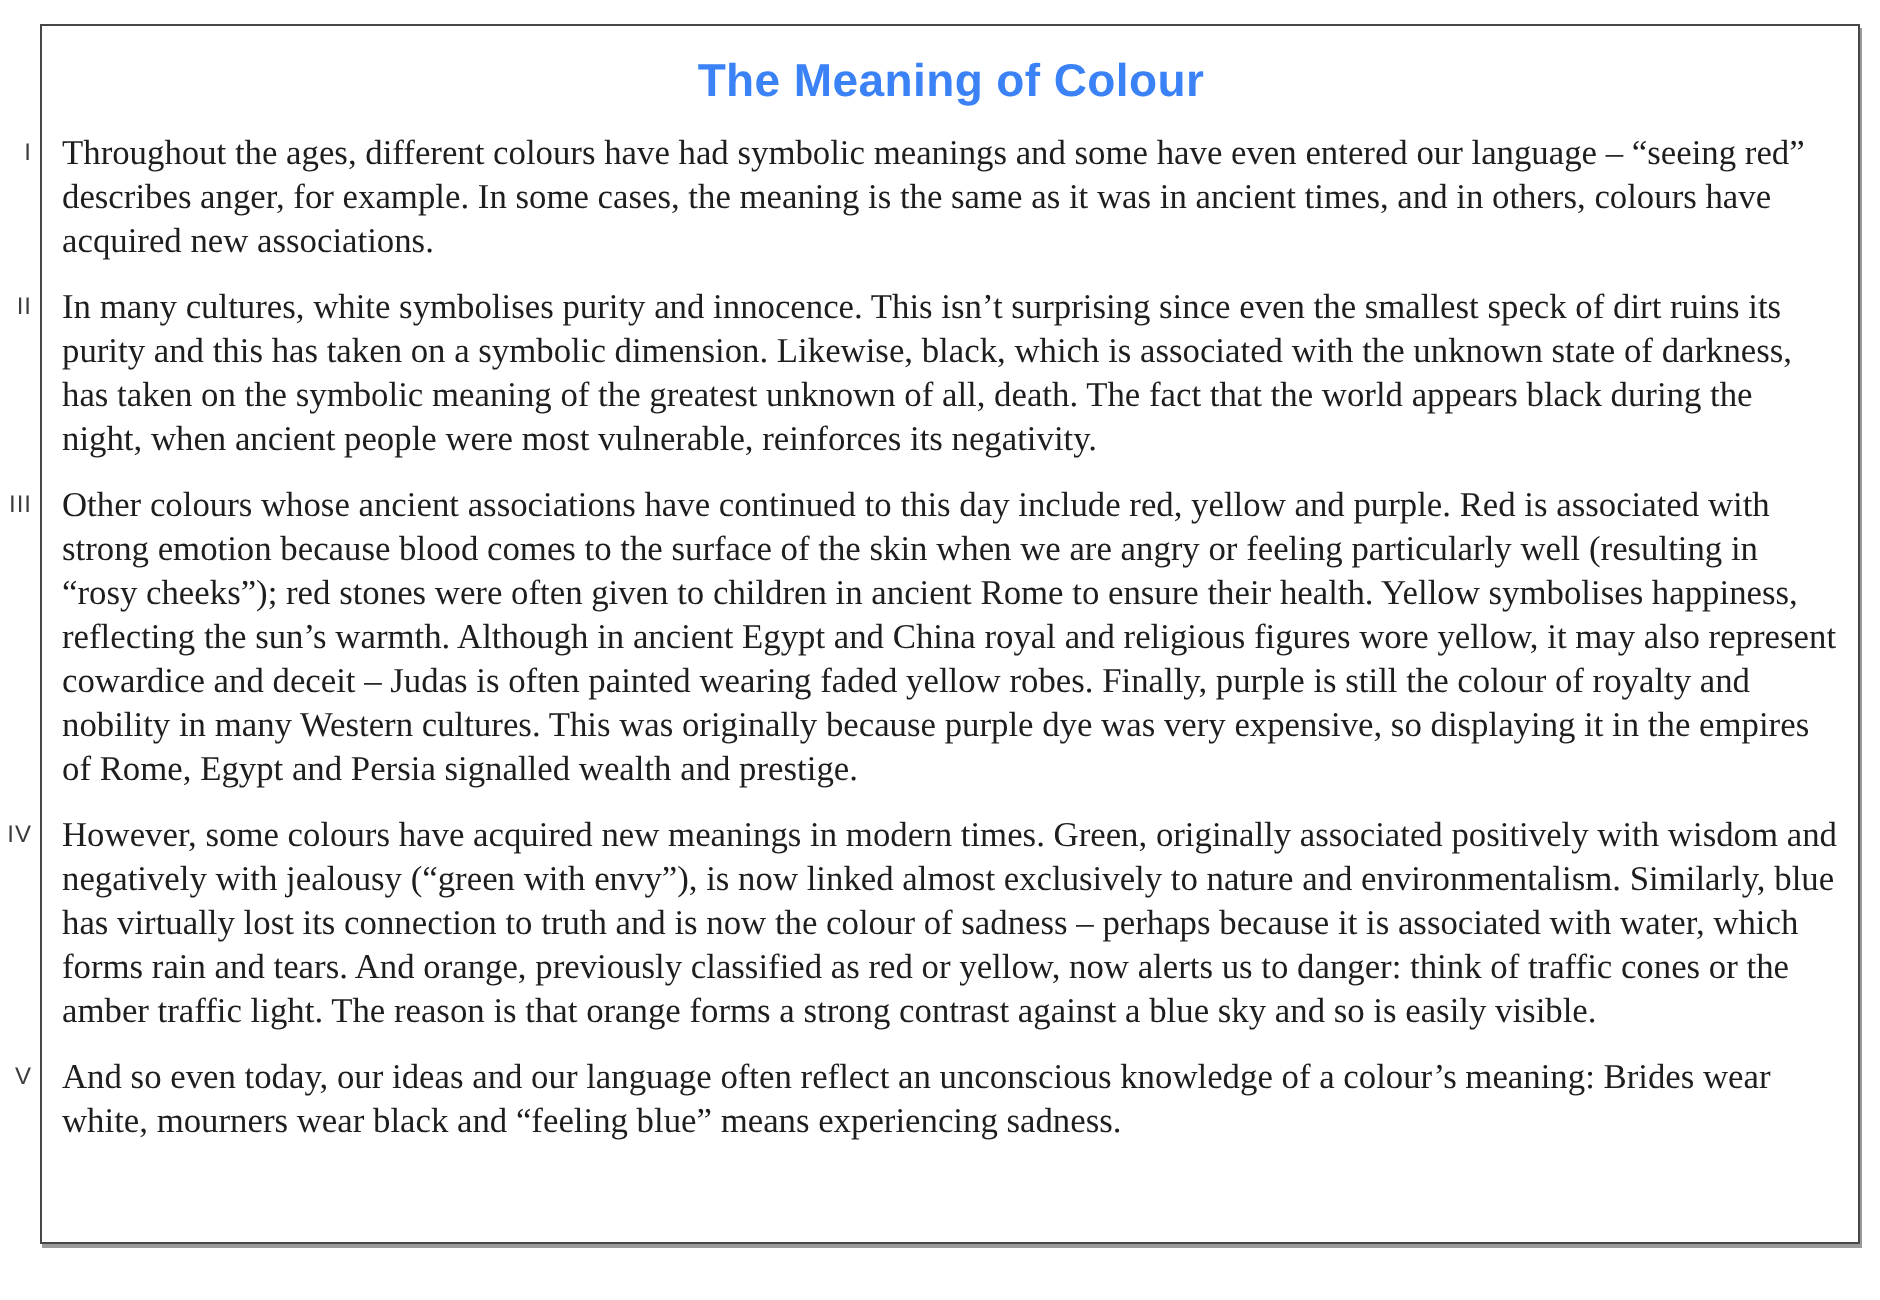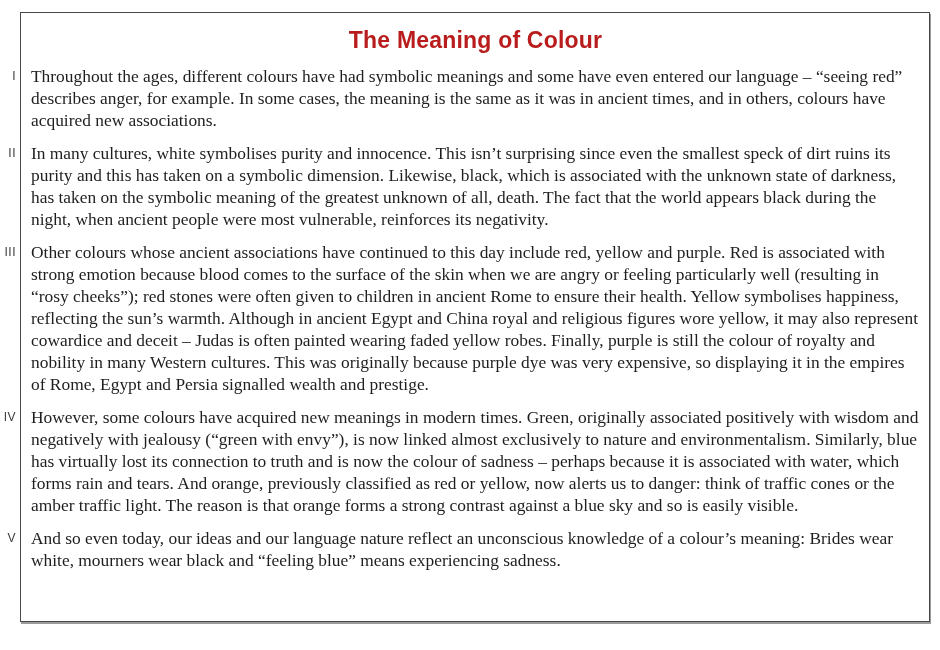--- a/index.html
+++ b/index.html
@@ -30,21 +30,21 @@
     padding: 13px 9px 0 10px;
   }
   .doc-title {
     margin: 0 0 11px 0;
     text-align: center;
     font-family: "Liberation Sans", sans-serif;
     font-weight: bold;
     font-size: 23px;
     line-height: 28px;
     letter-spacing: 0.2px;
-    color: #b91c1c;
+    color: #3b82f6;
   }
   .para {
     position: relative;
     margin: 0 0 11px 0;
     font-size: 17.4px;
     line-height: 22px;
     color: #1e1e1e;
     text-align: left;
   }
   .numeral {
@@ -83,17 +83,17 @@
       <span class="para-text">Other colours whose ancient associations have continued to this day include red, yellow and purple. Red is associated with strong emotion because blood comes to the surface of the skin when we are angry or feeling particularly well (resulting in “rosy cheeks”); red stones were often given to children in ancient Rome to ensure their health. Yellow symbolises happiness, reflecting the sun’s warmth. Although in ancient Egypt and China royal and religious figures wore yellow, it may also represent cowardice and deceit – Judas is often painted wearing faded yellow robes. Finally, purple is still the colour of royalty and nobility in many Western cultures. This was originally because purple dye was very expensive, so displaying it in the empires of Rome, Egypt and Persia signalled wealth and prestige.</span>
     </div>
 
     <div class="para">
       <span class="numeral">IV</span>
       <span class="para-text">However, some colours have acquired new meanings in modern times. Green, originally associated positively with wisdom and negatively with jealousy (“green with envy”), is now linked almost exclusively to nature and environmentalism. Similarly, blue has virtually lost its connection to truth and is now the colour of sadness – perhaps because it is associated with water, which forms rain and tears. And orange, previously classified as red or yellow, now alerts us to danger: think of traffic cones or the amber traffic light. The reason is that orange forms a strong contrast against a blue sky and so is easily visible.</span>
     </div>
 
     <div class="para">
       <span class="numeral">V</span>
-      <span class="para-text">And so even today, our ideas and our language nature reflect an unconscious knowledge of a colour’s meaning: Brides wear white, mourners wear black and “feeling blue” means experiencing sadness.</span>
+      <span class="para-text">And so even today, our ideas and our language often reflect an unconscious knowledge of a colour’s meaning: Brides wear white, mourners wear black and “feeling blue” means experiencing sadness.</span>
     </div>
 
   </div>
 </div>
 
 </body></html>

